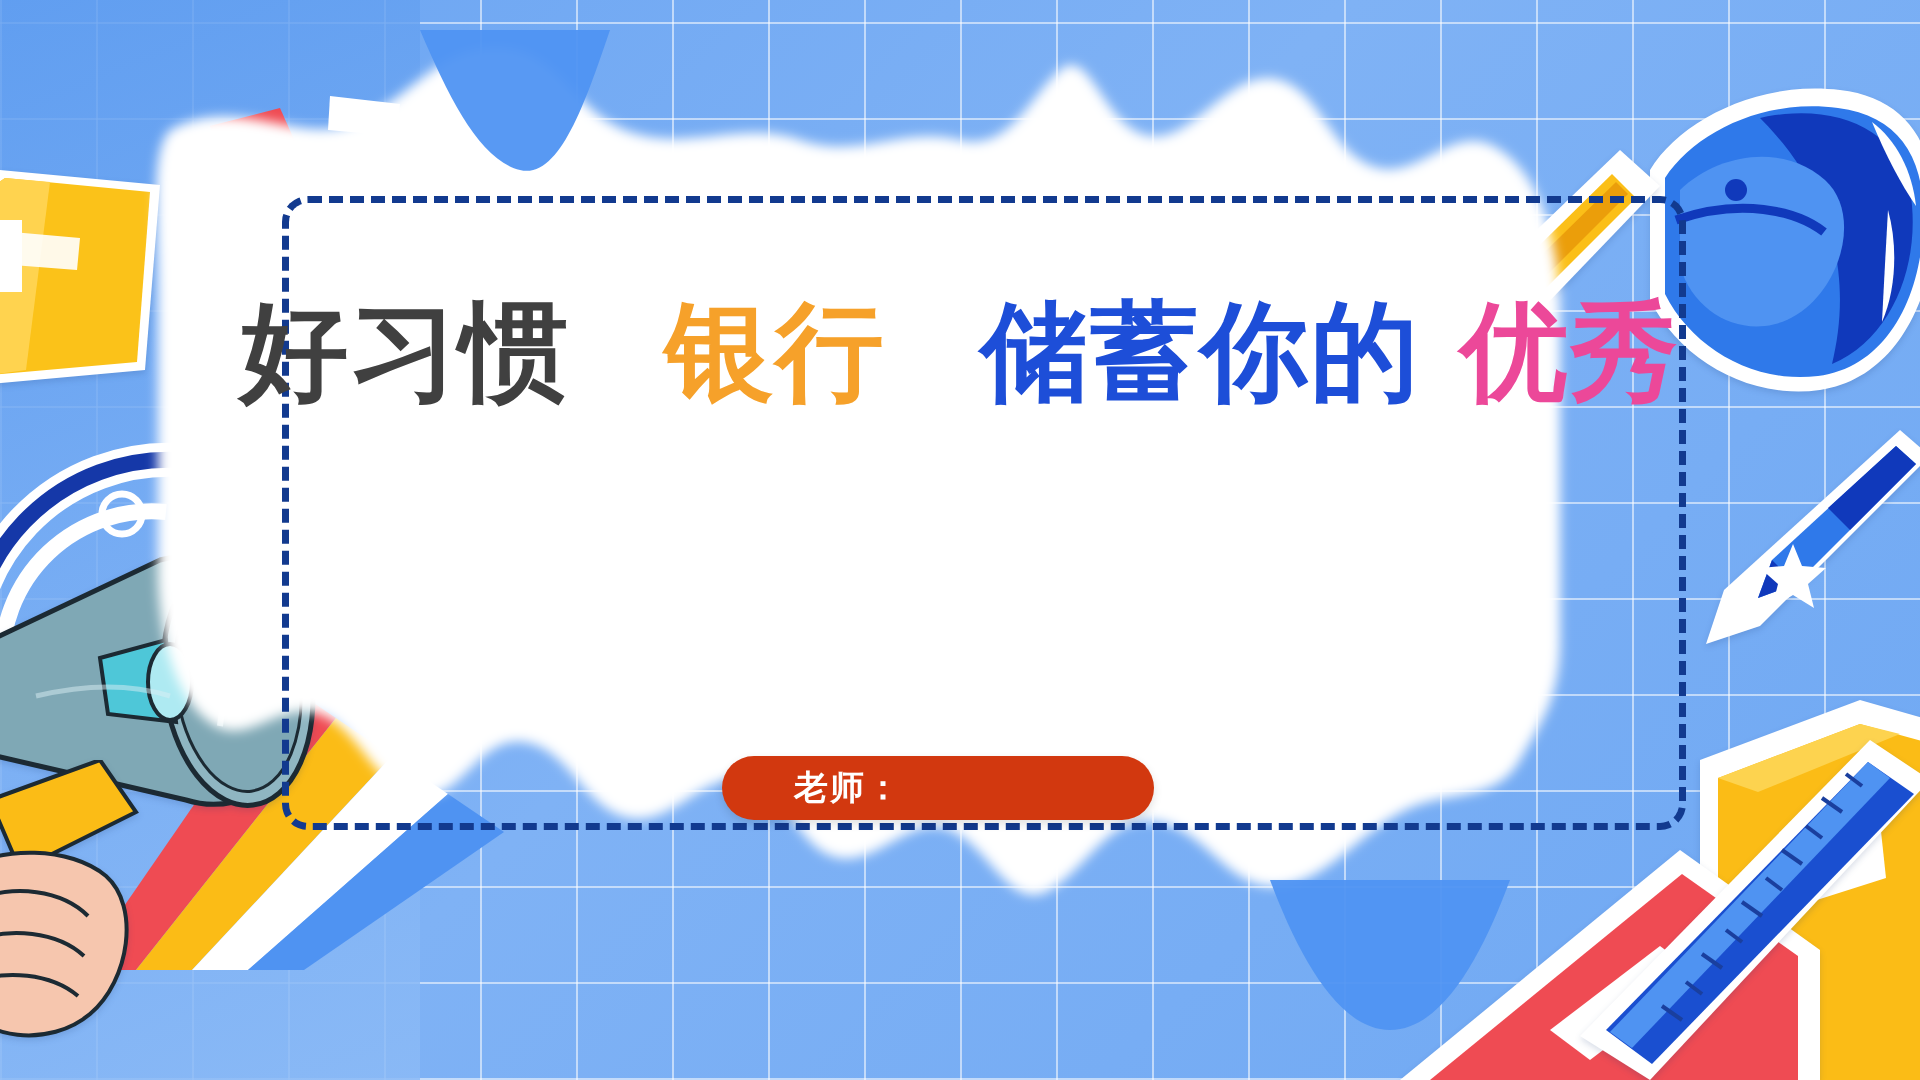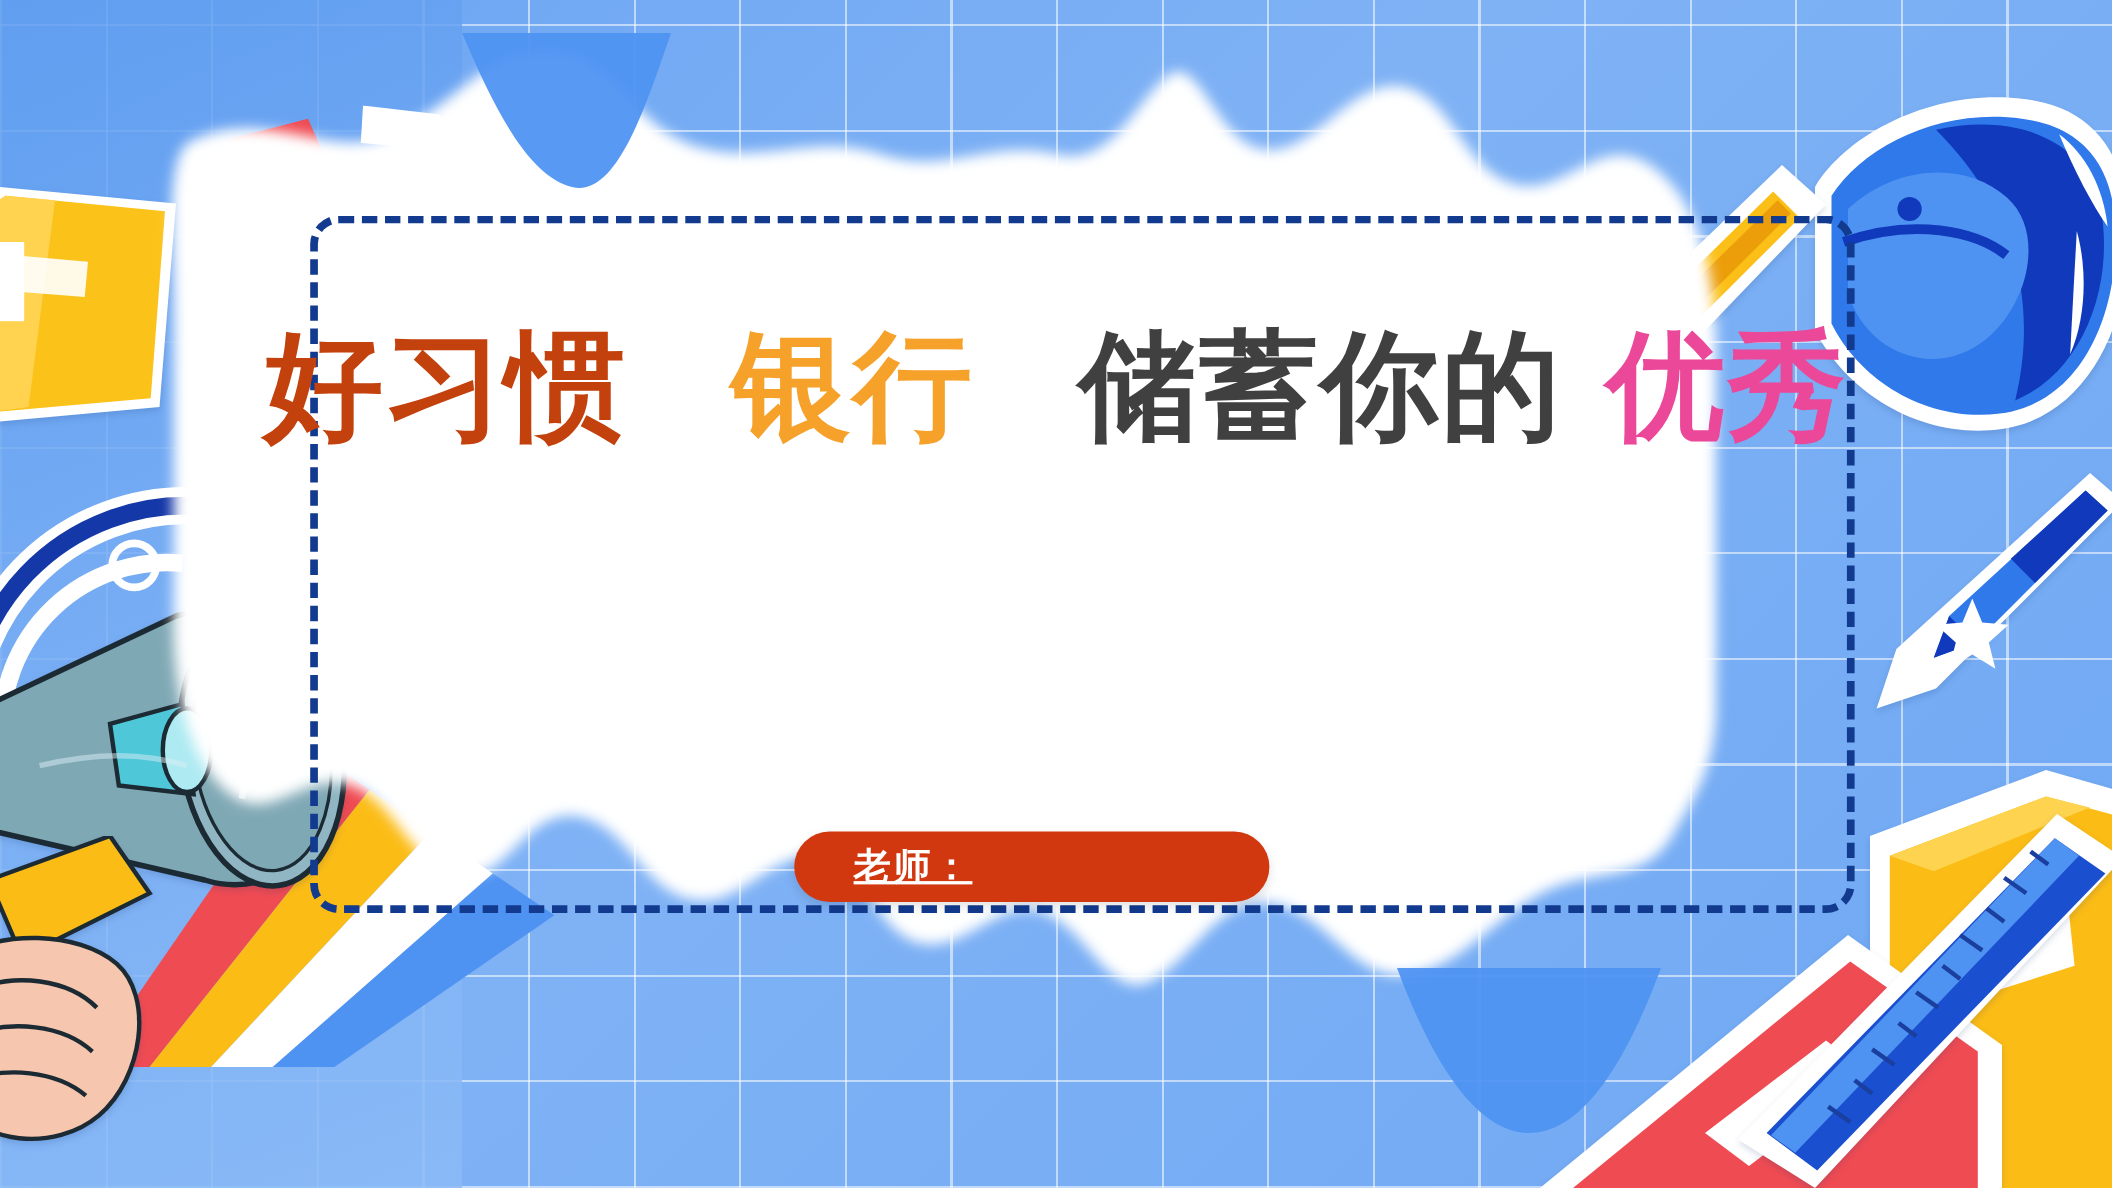--- a/index.html
+++ b/index.html
@@ -35,37 +35,37 @@
 
   
   .title-row{
     position:absolute;left:0;top:292px;width:1920px;
     text-align:center;white-space:nowrap;
     font-family:"DejaVu Serif","Liberation Serif",serif;
     font-weight:bold;font-size:108px;line-height:118px;
     letter-spacing:2px;
   }
   .title-row span{display:inline-block;}
-  .t-purple{color:#c2410c;}
+  .t-purple{color:#404040;}
   .t-orange{color:#f6a12a;}
-  .t-red{color:#404040;}
+  .t-red{color:#1d4ed8;}
   .t-green{color:#ec4899;}
   .gap{width:16px;display:inline-block;}
 
   
   .teacher-pill{
     position:absolute;left:722px;top:756px;width:432px;height:64px;
     background:#d2380f;border-radius:34px;
     box-shadow:0 4px 10px rgba(0,0,0,.12);
     display:flex;align-items:center;
   }
   .teacher-pill .lbl{
     color:#fff;font-size:34px;font-weight:bold;
     font-family:"DejaVu Sans","Liberation Sans",sans-serif;
-    margin-left:54px;letter-spacing:2px;text-decoration:underline;
+    margin-left:72px;letter-spacing:2px;
   }
 
   
   .art{position:absolute;}
   .sh{filter:drop-shadow(0 3px 3px rgba(20,50,110,.16));}
 </style>
 </head>
 <body>
 
 <div id="slide">

